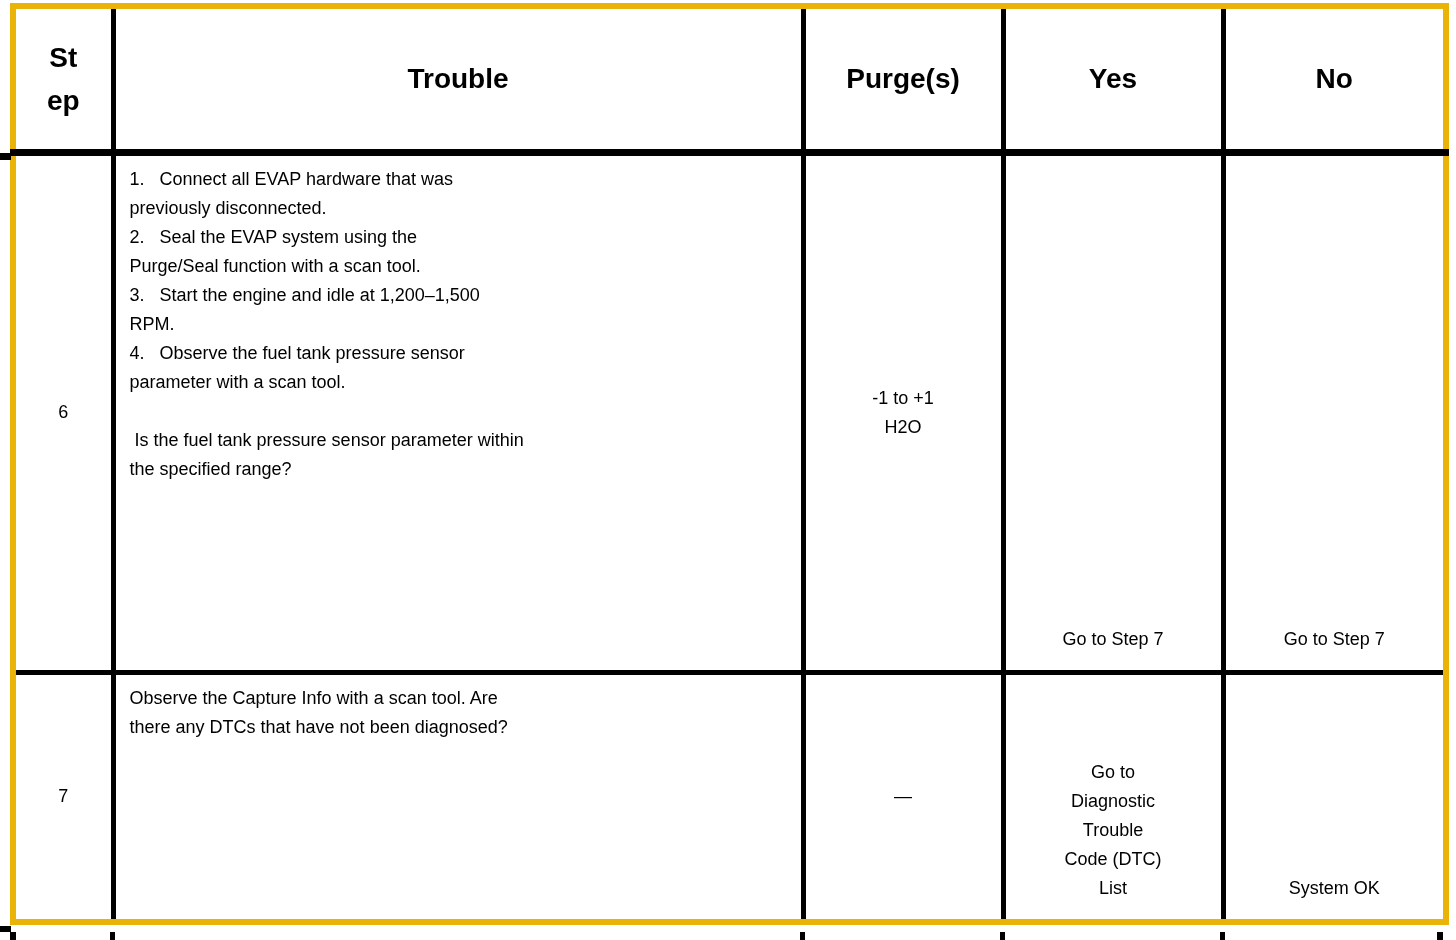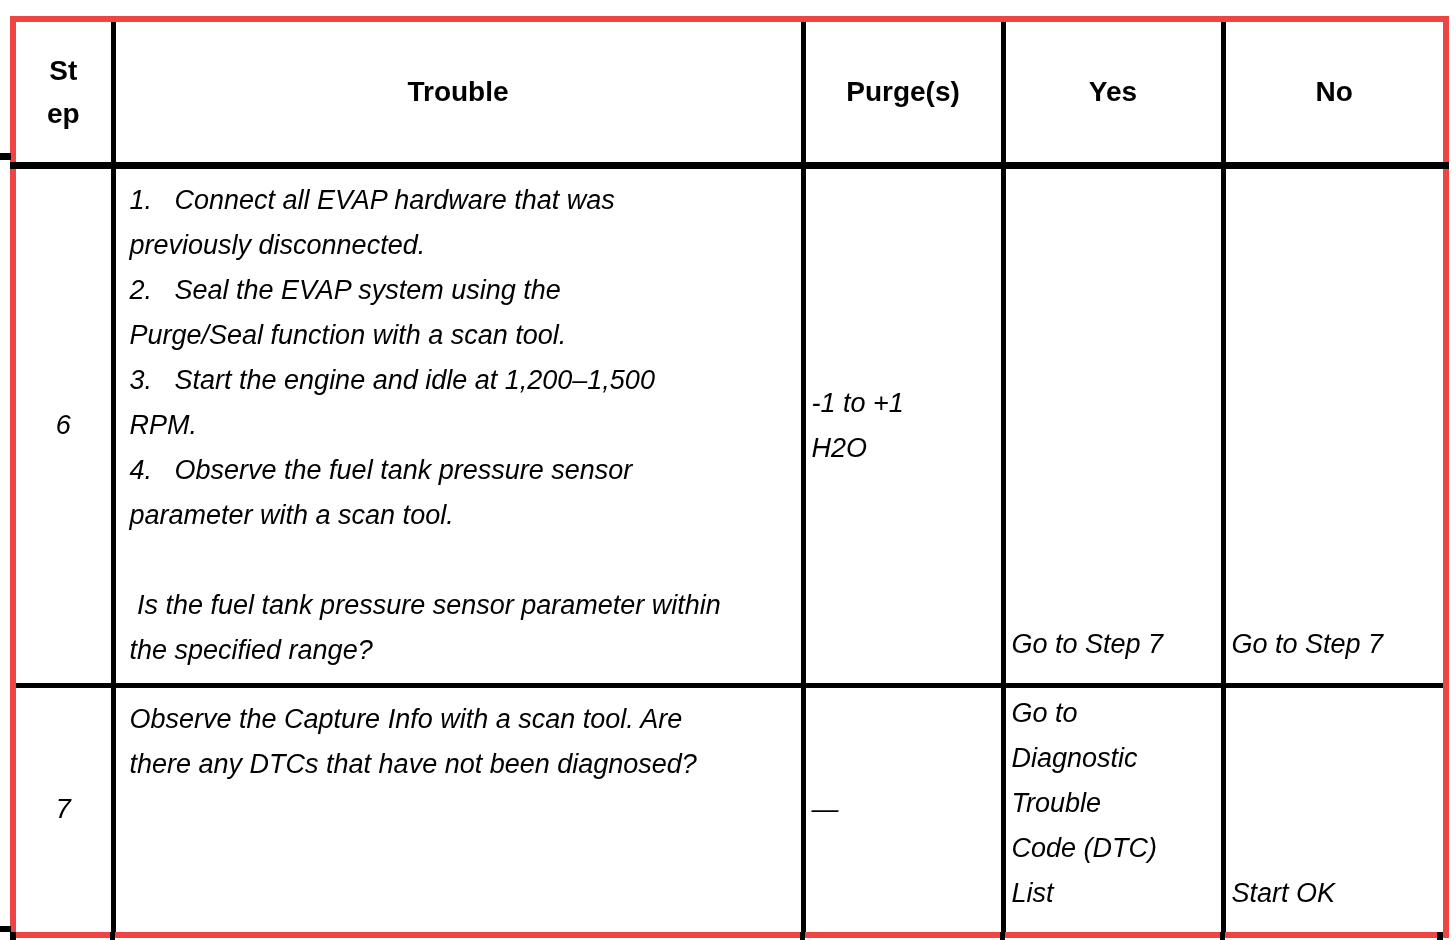--- a/index.html
+++ b/index.html
@@ -7,55 +7,54 @@
     width: 1456px; height: 940px;
     background: #ffffff;
     color: #000000;
     font-family: "Liberation Sans", sans-serif;
     overflow: hidden;
   }
   body { position: relative; }
 
   table.doc-table {
     position: absolute;
-    left: 10px; top: 16px;
+    left: 10px; top: 3px;
     width: 1433px;
     border-collapse: collapse;
     table-layout: fixed;
-    border: 6px solid #ef4444;
+    border: 6px solid #eab308;
   }
   table.doc-table th,
   table.doc-table td {
     border: 5px solid #000;
     overflow: hidden;
   }
   tr.head-row { height: 146px; }
   tr.body-row-0 { height: 520px; }
   tr.body-row-1 { height: 250px; }
 
   th {
     font-weight: bold;
     font-size: 28px;
     line-height: 43px;
     text-align: center;
     vertical-align: middle;
     white-space: pre-line;
     border-bottom-width: 7px !important;
   }
   td {
-    font-size: 27px;
-    line-height: 45px;
+    font-size: 18px;
+    line-height: 29px;
     white-space: pre-wrap;
-    font-style: italic;
   }
   td.c-step   { text-align: center; vertical-align: middle; }
   td.c-action { text-align: left;   vertical-align: top; padding: 9px 12px 0 14px; }
-  td.c-values { text-align: left; vertical-align: middle; padding: 0 6px; }
+  td.c-values { text-align: center; vertical-align: middle; padding: 0 6px; }
   td.c-yes,
-  td.c-no     { vertical-align: bottom; padding: 0 6px 16px 6px; }
+  td.c-no     { text-align: center; vertical-align: bottom; padding: 0 6px 16px 6px; }
 
   
   .artifact { position: absolute; background: #000; }
   .a-sep-bleed    { left: 0;     top: 153px; width: 11px; height: 7px; }
   .a-bottom-bleed { left: 0;     top: 926px; width: 11px; height: 6px; }
   .a-sliver-1 { left: 10px;   top: 932px; width: 6px; height: 8px; }
   .a-sliver-2 { left: 110px;  top: 932px; width: 5px; height: 8px; }
   .a-sliver-3 { left: 800px;  top: 932px; width: 5px; height: 8px; }
   .a-sliver-4 { left: 1000px; top: 932px; width: 5px; height: 8px; }
   .a-sliver-5 { left: 1220px; top: 932px; width: 5px; height: 8px; }
@@ -104,21 +103,21 @@
     <tr class="body-row-1">
       <td class="c-step">7</td>
       <td class="c-action">Observe the Capture Info with a scan tool. Are
 there any DTCs that have not been diagnosed?</td>
       <td class="c-values">—</td>
       <td class="c-yes">Go to
 Diagnostic
 Trouble
 Code (DTC)
 List</td>
-      <td class="c-no">Start OK</td>
+      <td class="c-no">System OK</td>
     </tr>
   </tbody>
 </table>
 
 <div class="artifact a-sep-bleed"></div>
 <div class="artifact a-bottom-bleed"></div>
 <div class="artifact a-sliver-1"></div>
 <div class="artifact a-sliver-2"></div>
 <div class="artifact a-sliver-3"></div>
 <div class="artifact a-sliver-4"></div>

